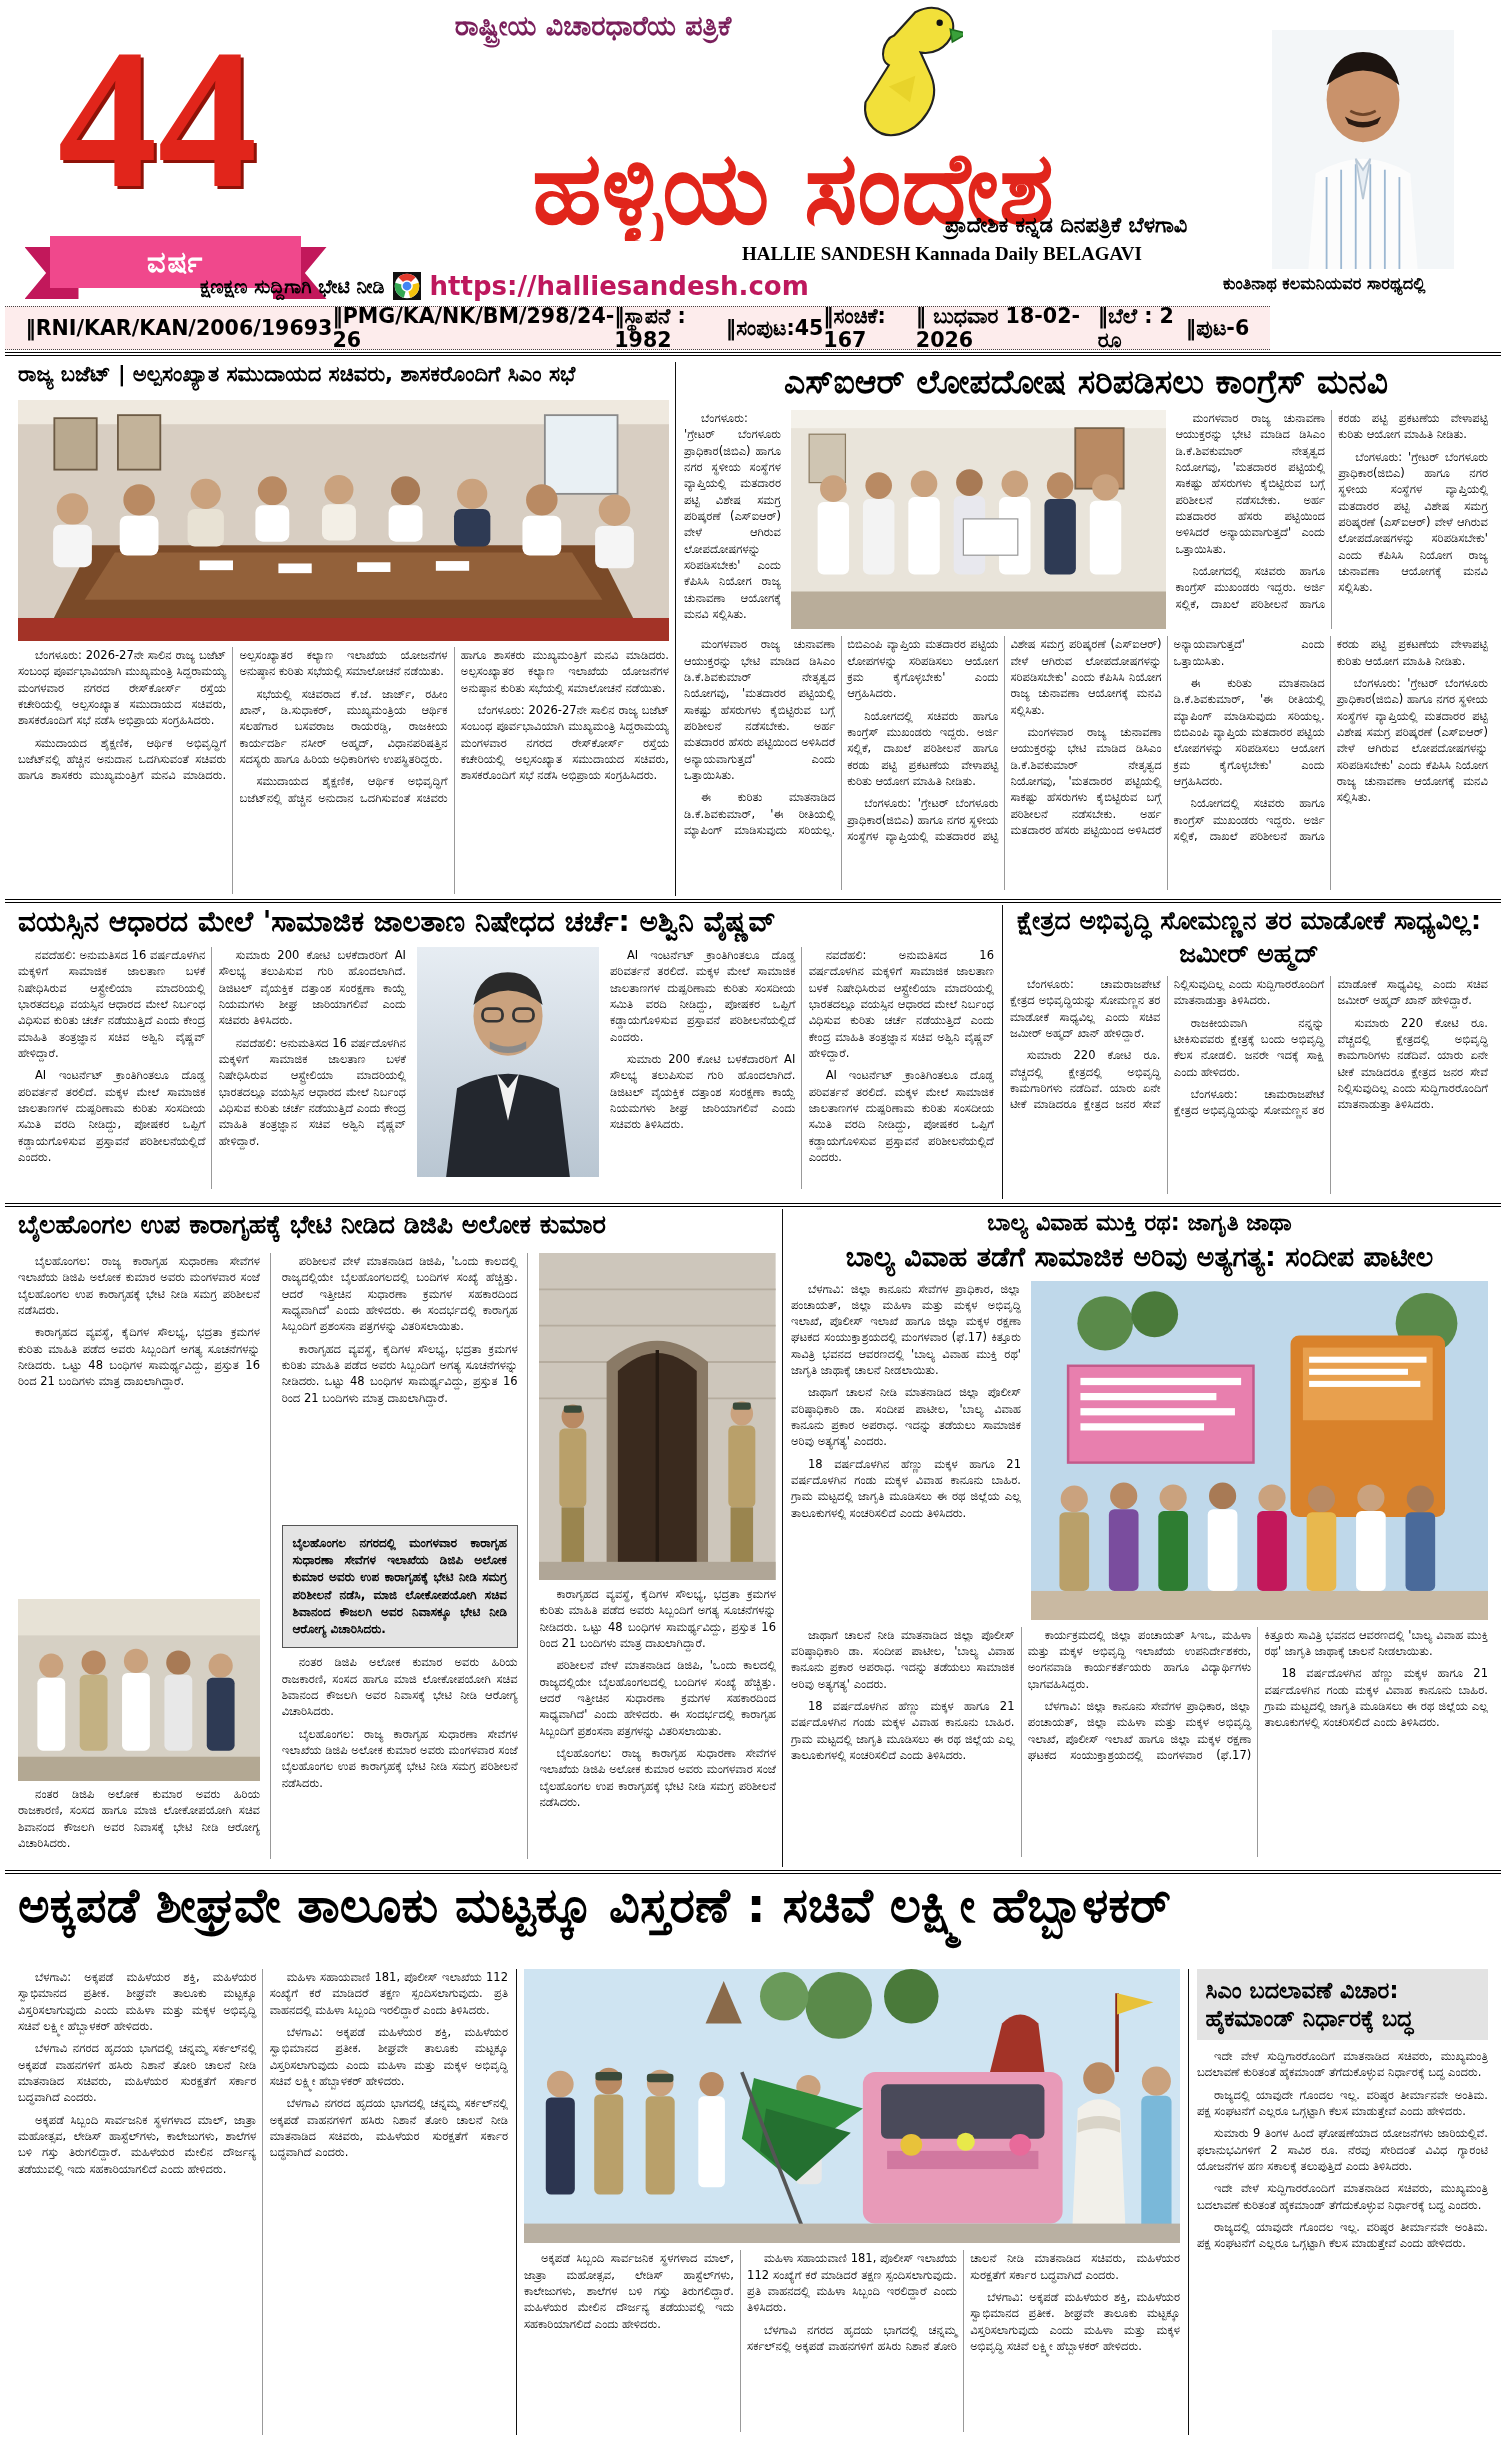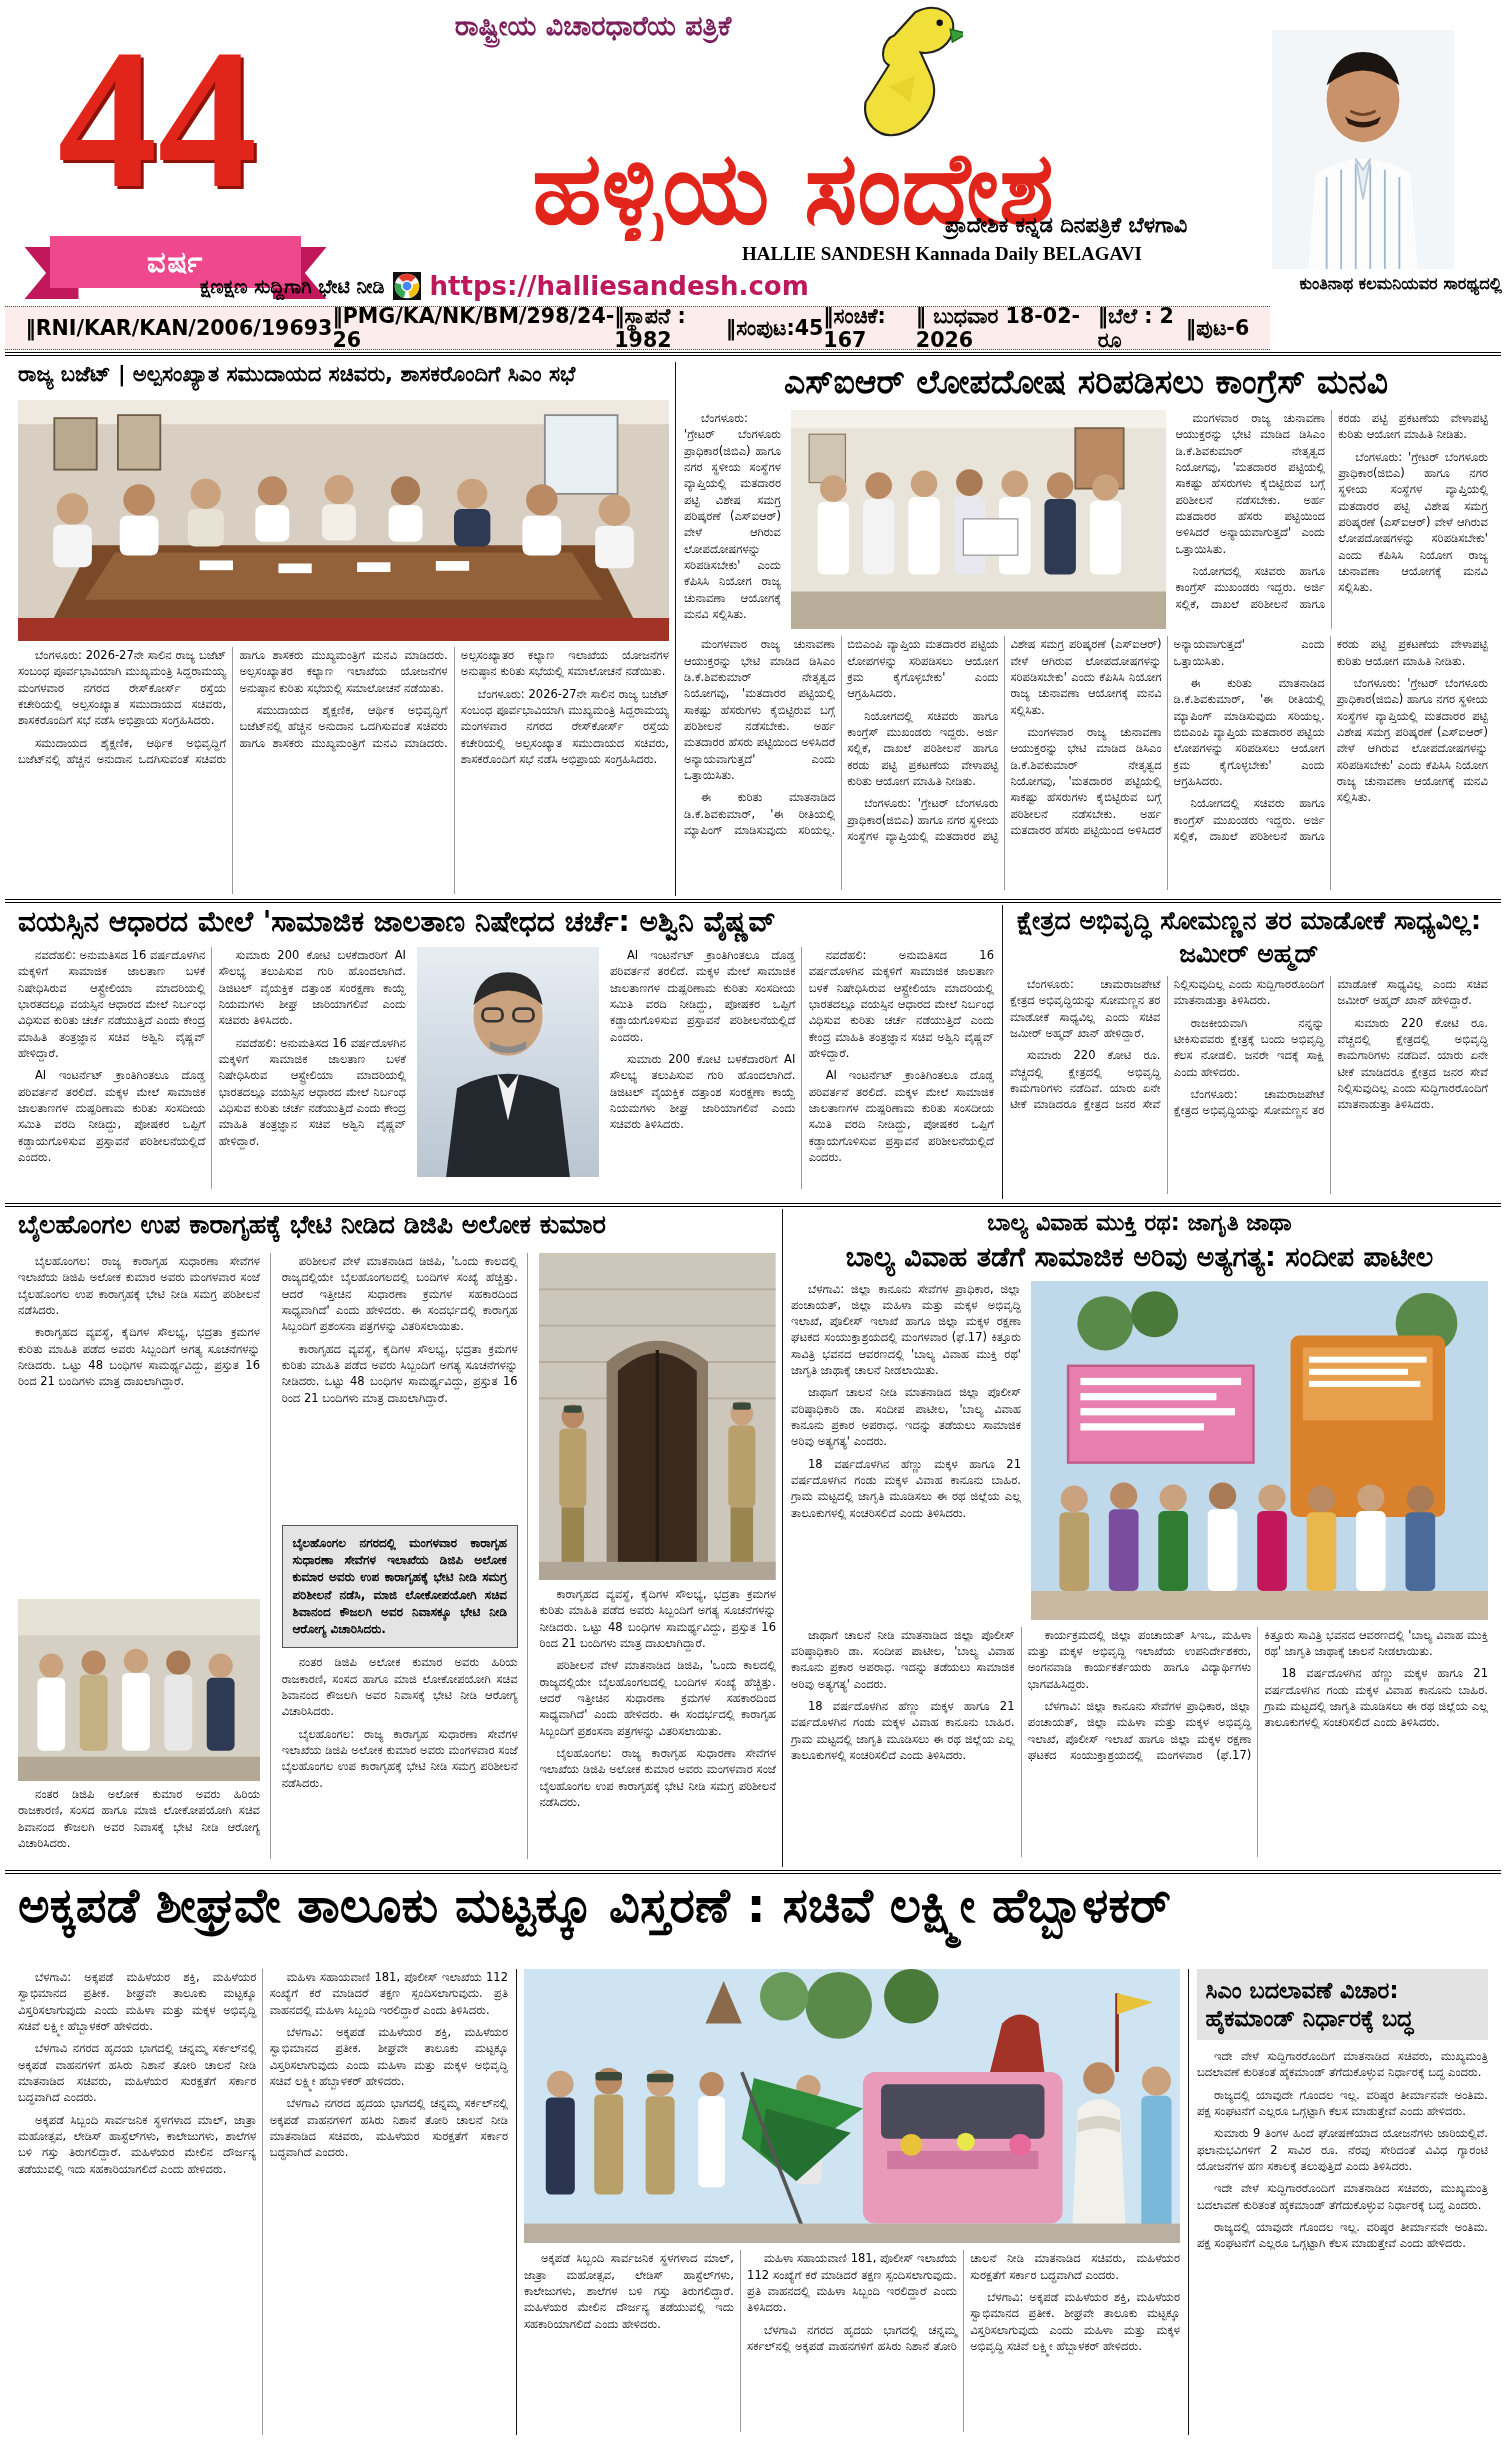--- a/index.html
+++ b/index.html
@@ -21,21 +21,21 @@
   #ribbon .tail.r{right:-8.5px;clip-path:polygon(0 0,100% 0,60% 50%,100% 100%,0 100%);}
   #main-title{left:339px;top:136px;width:908px;font-size:100px;line-height:1.05;font-weight:900;
          color:#e1251b;text-align:center;white-space:nowrap;overflow:hidden;}
   #subtitle-kn{left:945px;top:213px;width:375px;font-size:21px;font-weight:800;}
   #subtitle-en{left:742px;top:243px;width:424px;font-size:19px;font-weight:700;font-family:"Liberation Serif",serif;}
   #visit-row{left:200px;top:271px;display:flex;align-items:center;gap:8.5px;}
   #visit-text{font-size:19px;font-weight:800;}
   #website-link{font-size:26px;font-weight:800;color:#be185d;text-decoration:none;}
   #editor-line{left:769px;top:274px;width:436px;font-size:22.4px;font-weight:800;margin-top:47px;}
   #editor-photo{left:1272px;top:30px;width:182px;height:239px;}
-  #editor-caption{left:1223px;top:274px;width:279px;font-size:16.3px;font-weight:700;text-align:right;}
+  #editor-caption{left:1223px;top:274px;width:279px;font-size:16.3px;font-weight:700;text-align:left;}
   #dove{left:857px;top:1.2px;width:106px;height:139px;}
   
   #infobar{left:4.8px;top:306px;width:1265px;height:44px;background:#fdecec;border-top:1.8px dotted #444;
         border-bottom:1.8px dotted #444;display:flex;align-items:center;justify-content:space-between;
         padding:0 20.6px;box-sizing:border-box;font-size:20.6px;font-weight:800;}
   .rule-h{left:4.8px;width:1496px;height:1.8px;border-top:1.2px solid #000;border-bottom:1.2px solid #000;box-sizing:content-box;background:#fff;}
   .vrule{width:1.2px;background:#111;}
   
   .headline{font-weight:800;color:#000;overflow:hidden;}
   .kicker{font-weight:800;overflow:hidden;}
@@ -157,20 +157,21 @@
         <circle cx="865" cy="165" r="26" fill="#b98a63"></circle>
           <rect x="833" y="191" width="64" height="66" rx="12" fill="#ffffff"></rect>
         <circle cx="985" cy="182" r="26" fill="#caa27e"></circle>
           <rect x="953" y="208" width="64" height="70" rx="12" fill="#f5f5f5"></rect>
       </g>
       <rect y="360" width="1075" height="38" fill="#a33327"></rect>
     </svg>
     <div class="body-text cols3" style="height:247px;margin-top:6px;">
       <p>ಬೆಂಗಳೂರು: 2026-27ನೇ ಸಾಲಿನ ರಾಜ್ಯ ಬಜೆಟ್ ಸಂಬಂಧ ಪೂರ್ವಭಾವಿಯಾಗಿ ಮುಖ್ಯಮಂತ್ರಿ ಸಿದ್ದರಾಮಯ್ಯ ಮಂಗಳವಾರ ನಗರದ ರೇಸ್‌ಕೋರ್ಸ್ ರಸ್ತೆಯ ಕಚೇರಿಯಲ್ಲಿ ಅಲ್ಪಸಂಖ್ಯಾತ ಸಮುದಾಯದ ಸಚಿವರು, ಶಾಸಕರೊಂದಿಗೆ ಸಭೆ ನಡೆಸಿ ಅಭಿಪ್ರಾಯ ಸಂಗ್ರಹಿಸಿದರು.</p>
       <p>ಸಮುದಾಯದ ಶೈಕ್ಷಣಿಕ, ಆರ್ಥಿಕ ಅಭಿವೃದ್ಧಿಗೆ ಬಜೆಟ್‌ನಲ್ಲಿ ಹೆಚ್ಚಿನ ಅನುದಾನ ಒದಗಿಸುವಂತೆ ಸಚಿವರು ಹಾಗೂ ಶಾಸಕರು ಮುಖ್ಯಮಂತ್ರಿಗೆ ಮನವಿ ಮಾಡಿದರು. ಅಲ್ಪಸಂಖ್ಯಾತರ ಕಲ್ಯಾಣ ಇಲಾಖೆಯ ಯೋಜನೆಗಳ ಅನುಷ್ಠಾನ ಕುರಿತು ಸಭೆಯಲ್ಲಿ ಸಮಾಲೋಚನೆ ನಡೆಯಿತು.</p>
+      <p>ಸಭೆಯಲ್ಲಿ ಸಚಿವರಾದ ಕೆ.ಜೆ. ಜಾರ್ಜ್, ರಹೀಂ ಖಾನ್, ಡಿ.ಸುಧಾಕರ್, ಮುಖ್ಯಮಂತ್ರಿಯ ಆರ್ಥಿಕ ಸಲಹೆಗಾರ ಬಸವರಾಜ ರಾಯರಡ್ಡಿ, ರಾಜಕೀಯ ಕಾರ್ಯದರ್ಶಿ ನಸೀರ್ ಅಹ್ಮದ್, ವಿಧಾನಪರಿಷತ್ತಿನ ಸದಸ್ಯರು ಹಾಗೂ ಹಿರಿಯ ಅಧಿಕಾರಿಗಳು ಉಪಸ್ಥಿತರಿದ್ದರು.</p>
       <p>ಸಮುದಾಯದ ಶೈಕ್ಷಣಿಕ, ಆರ್ಥಿಕ ಅಭಿವೃದ್ಧಿಗೆ ಬಜೆಟ್‌ನಲ್ಲಿ ಹೆಚ್ಚಿನ ಅನುದಾನ ಒದಗಿಸುವಂತೆ ಸಚಿವರು ಹಾಗೂ ಶಾಸಕರು ಮುಖ್ಯಮಂತ್ರಿಗೆ ಮನವಿ ಮಾಡಿದರು. ಅಲ್ಪಸಂಖ್ಯಾತರ ಕಲ್ಯಾಣ ಇಲಾಖೆಯ ಯೋಜನೆಗಳ ಅನುಷ್ಠಾನ ಕುರಿತು ಸಭೆಯಲ್ಲಿ ಸಮಾಲೋಚನೆ ನಡೆಯಿತು.</p>
       <p>ಬೆಂಗಳೂರು: 2026-27ನೇ ಸಾಲಿನ ರಾಜ್ಯ ಬಜೆಟ್ ಸಂಬಂಧ ಪೂರ್ವಭಾವಿಯಾಗಿ ಮುಖ್ಯಮಂತ್ರಿ ಸಿದ್ದರಾಮಯ್ಯ ಮಂಗಳವಾರ ನಗರದ ರೇಸ್‌ಕೋರ್ಸ್ ರಸ್ತೆಯ ಕಚೇರಿಯಲ್ಲಿ ಅಲ್ಪಸಂಖ್ಯಾತ ಸಮುದಾಯದ ಸಚಿವರು, ಶಾಸಕರೊಂದಿಗೆ ಸಭೆ ನಡೆಸಿ ಅಭಿಪ್ರಾಯ ಸಂಗ್ರಹಿಸಿದರು.</p>
     </div>
   </div>
 
   <div class="abs vrule" style="left:675px;top:362px;height:534px;"></div>
 
   <div class="abs" style="left:684px;top:362px;width:804px;height:534px;">
     <div class="headline center" style="font-size:33px;height:48px;">ಎಸ್ಐಆರ್ ಲೋಪದೋಷ ಸರಿಪಡಿಸಲು ಕಾಂಗ್ರೆಸ್ ಮನವಿ</div>
     <div style="display:flex;gap:9.7px;height:219px;">

